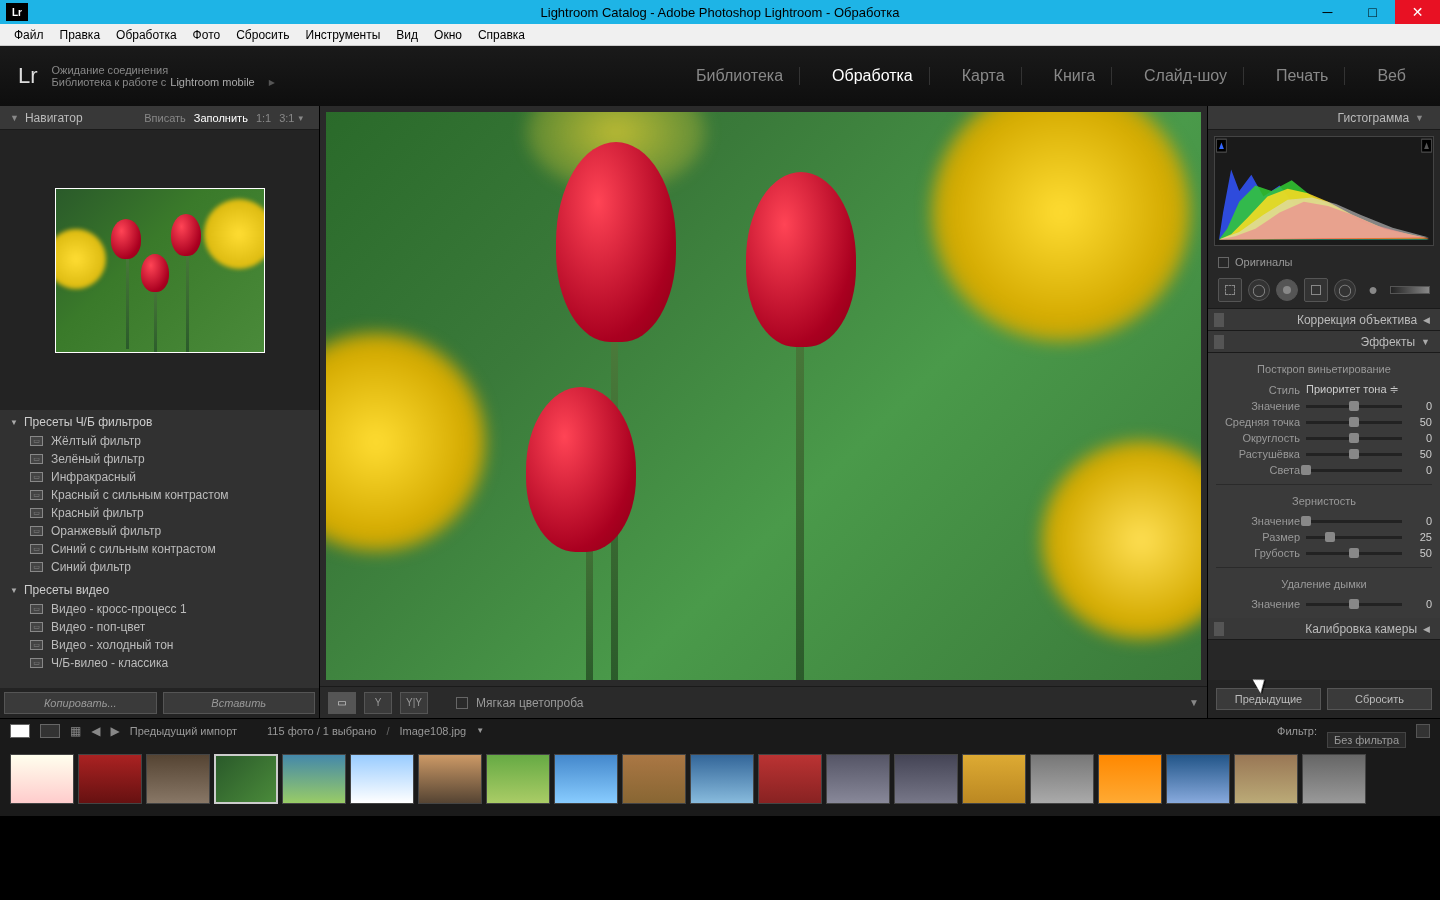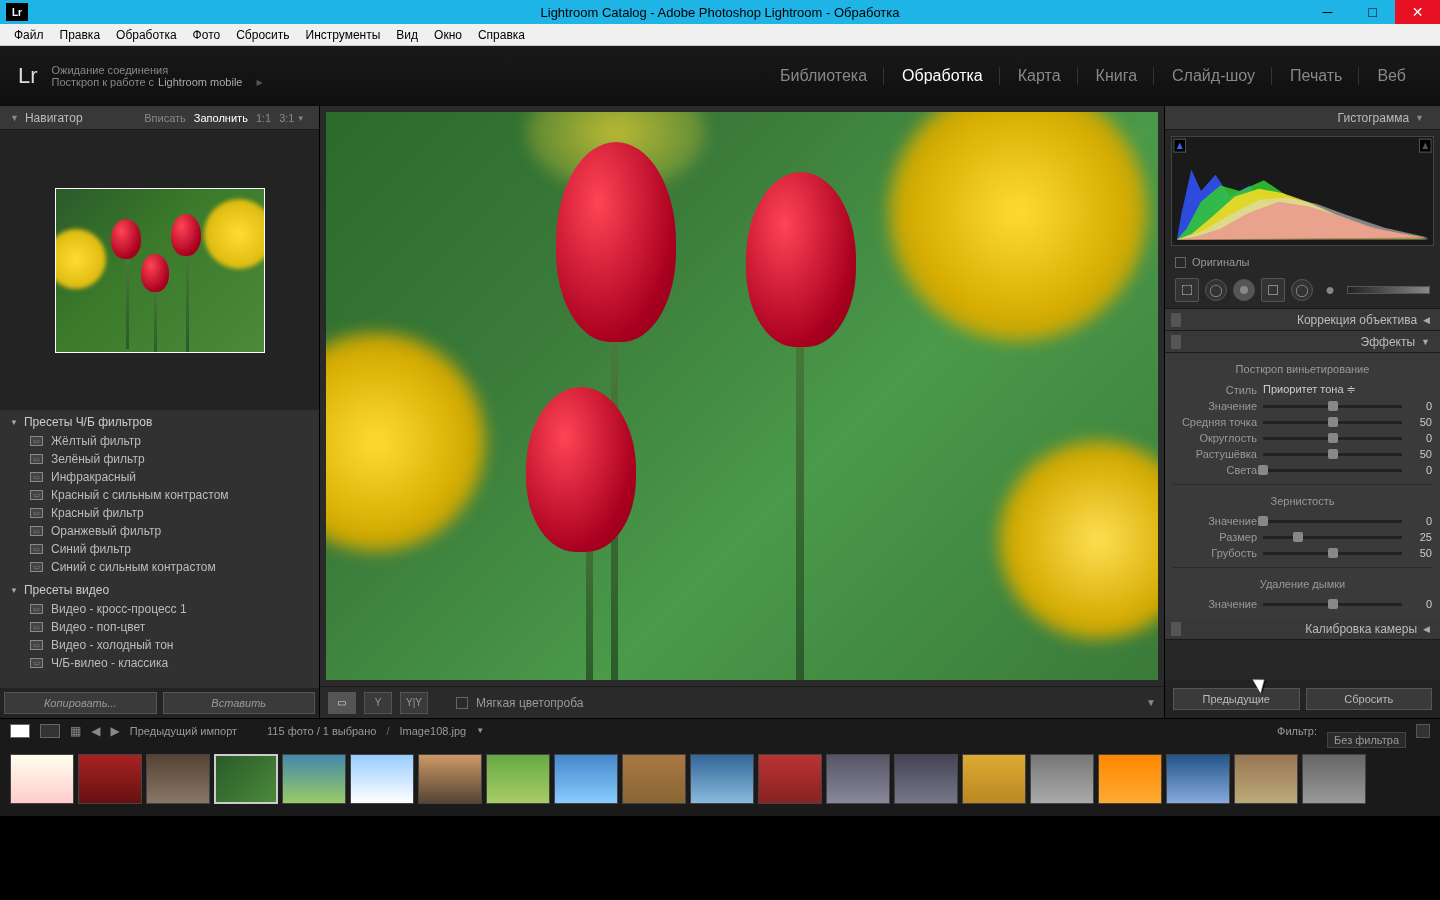--- a/index.html
+++ b/index.html
@@ -16,31 +16,31 @@
 
 .menubar { background: #f0f0f0; height: 22px; display: flex; align-items: center; padding: 0 6px; gap: 0; border-bottom: 1px solid #ccc; }
 .menubar .mitem { color: #000; padding: 0 8px; font-size: 12px; }
 
 
 .topbar { background: linear-gradient(#1a1a1a, #0e0e0e); height: 60px; display: flex; align-items: center; padding: 0 18px; position: relative; }
 .topbar .logo { color: #ddd; font-size: 22px; font-weight: 300; margin-right: 14px; }
 .topbar .status { display: flex; flex-direction: column; font-size: 11px; color: #888; }
 .topbar .status .line2 { display: flex; align-items: center; gap: 4px; }
 .topbar .status .mobile { color: #aaa; }
-.topbar .modules { margin-left: auto; display: flex; align-items: center; gap: 2px; }
+.topbar .modules { margin-left: auto; display: flex; align-items: center; gap: 16px; }
 .topbar .mod { color: #888; font-size: 16px; padding: 0 16px; border-right: 1px solid #333; }
 .topbar .mod:last-child { border-right: none; }
 .topbar .mod.active { color: #fff; }
 .topbar .tri { color: #555; font-size: 8px; margin-left: 10px; }
 
 
 .main { display: flex; height: 612px; background: #2a2a2a; }
 .left { width: 320px; background: #272727; display: flex; flex-direction: column; border-right: 1px solid #000; }
 .center { flex: 1; background: #2a2a2a; display: flex; flex-direction: column; }
-.right { width: 276px; background: #272727; display: flex; flex-direction: column; border-left: 1px solid #000; }
+.right { width: 233px; background: #272727; display: flex; flex-direction: column; border-left: 1px solid #000; }
 
 
 .phead { background: #383838; height: 24px; display: flex; align-items: center; padding: 0 10px; font-size: 12px; color: #bbb; border-bottom: 1px solid #1a1a1a; }
 .phead .tri { color: #888; font-size: 9px; margin-right: 6px; }
 .phead .spacer { flex: 1; }
 .phead .opt { color: #888; margin-left: 8px; font-size: 11px; }
 .phead .opt.active { color: #fff; }
 
 
 .navigator { height: 280px; background: #232323; display: flex; align-items: center; justify-content: center; padding: 10px; }
@@ -146,21 +146,21 @@
     <div class="mitem">Вид</div>
     <div class="mitem">Окно</div>
     <div class="mitem">Справка</div>
   </div>
 
 <div class="topbar">
   <div class="logo">Lr</div>
   <div class="status">
     <span>Ожидание соединения</span>
     <span class="line2">
-      <span>Посткроп к работе с </span>
+      <span>Библиотека к работе с </span>
       <span class="mobile">Lightroom mobile</span>
       <span class="tri">▶</span>
     </span>
   </div>
   <div class="modules" id="modules">
       <div class="mod">Библиотека</div>
       <div class="mod active">Обработка</div>
       <div class="mod">Карта</div>
       <div class="mod">Книга</div>
       <div class="mod">Слайд-шоу</div>
@@ -217,25 +217,25 @@
             <div class="pitem">
               <span class="icon">▭</span>
               <span>Красный фильтр</span>
             </div>
             <div class="pitem">
               <span class="icon">▭</span>
               <span>Оранжевый фильтр</span>
             </div>
             <div class="pitem">
               <span class="icon">▭</span>
+              <span>Синий с сильным контрастом</span>
+            </div>
+            <div class="pitem">
+              <span class="icon">▭</span>
               <span>Синий фильтр</span>
-            </div>
-            <div class="pitem">
-              <span class="icon">▭</span>
-              <span>Синий с сильным контрастом</span>
             </div>
           </div>
       </div>
       <div class="pgroup">
         <div class="pgroup-h">
           <span class="tri">▼</span>
           <span>Пресеты видео</span>
         </div>
         <div id="pitems2">
             <div class="pitem">

